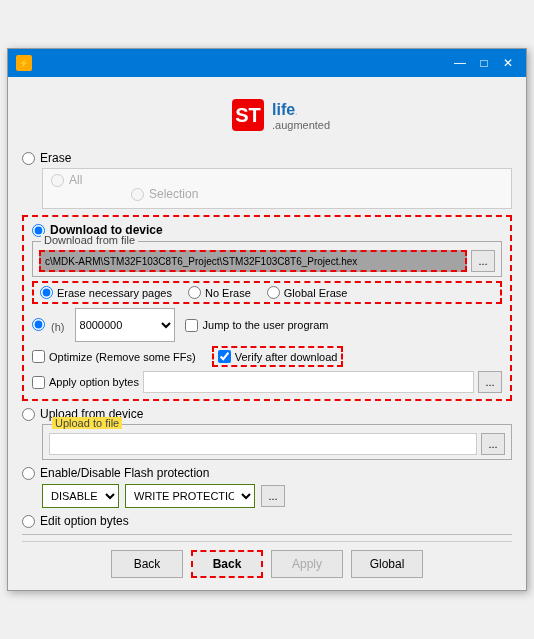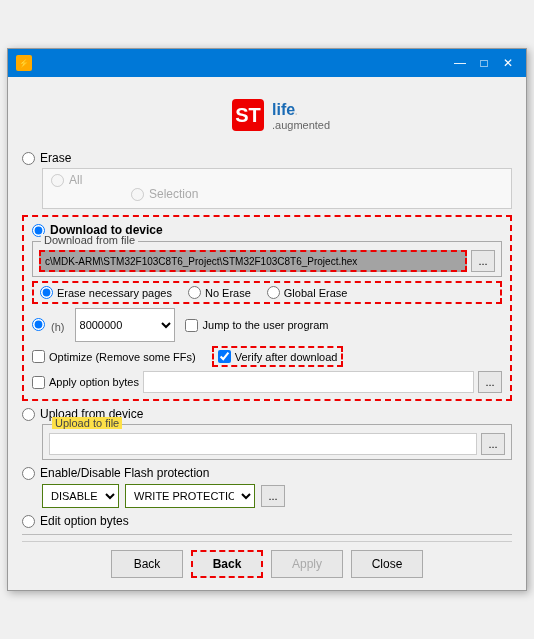--- a/index.html
+++ b/index.html
@@ -473,16 +473,16 @@
         <span>Edit option bytes</span>
       </label>
     </div>
 
     <hr class="divider">
 
     <div class="button-row">
       <button class="btn">Back</button>
       <button class="btn next-btn">Back</button>
       <button class="btn disabled">Apply</button>
-      <button class="btn">Close</button>
+      <button class="btn">Global</button>
     </div>
   </div>
 </div>
 
 </body></html>

